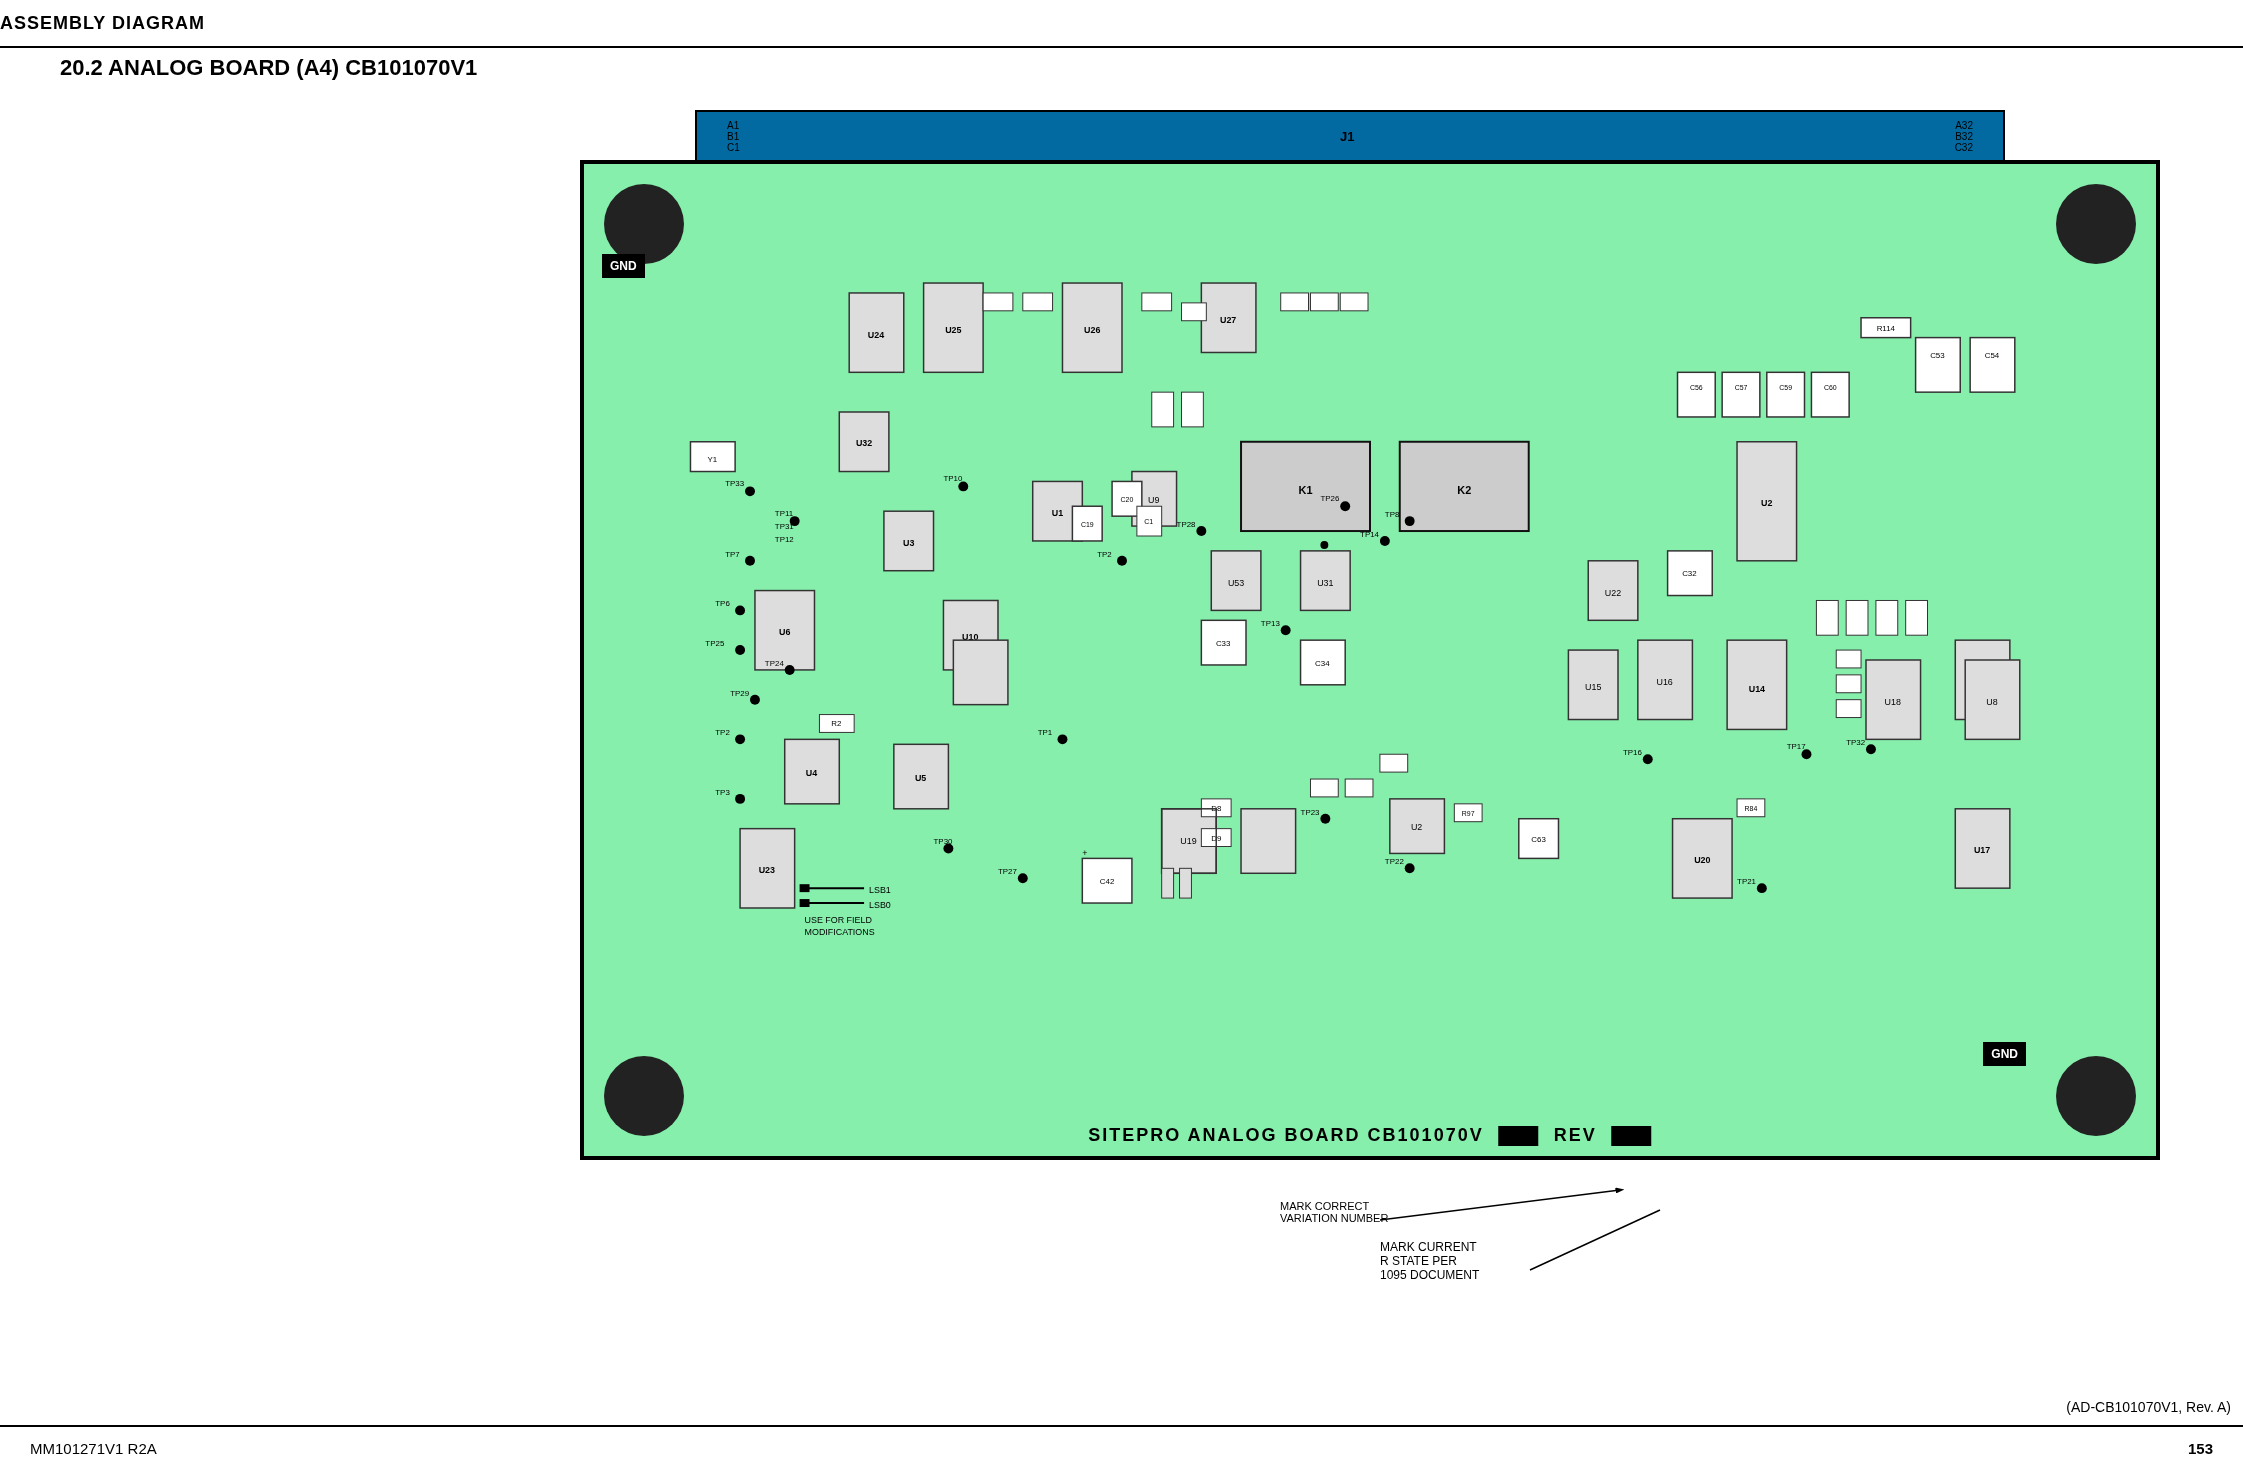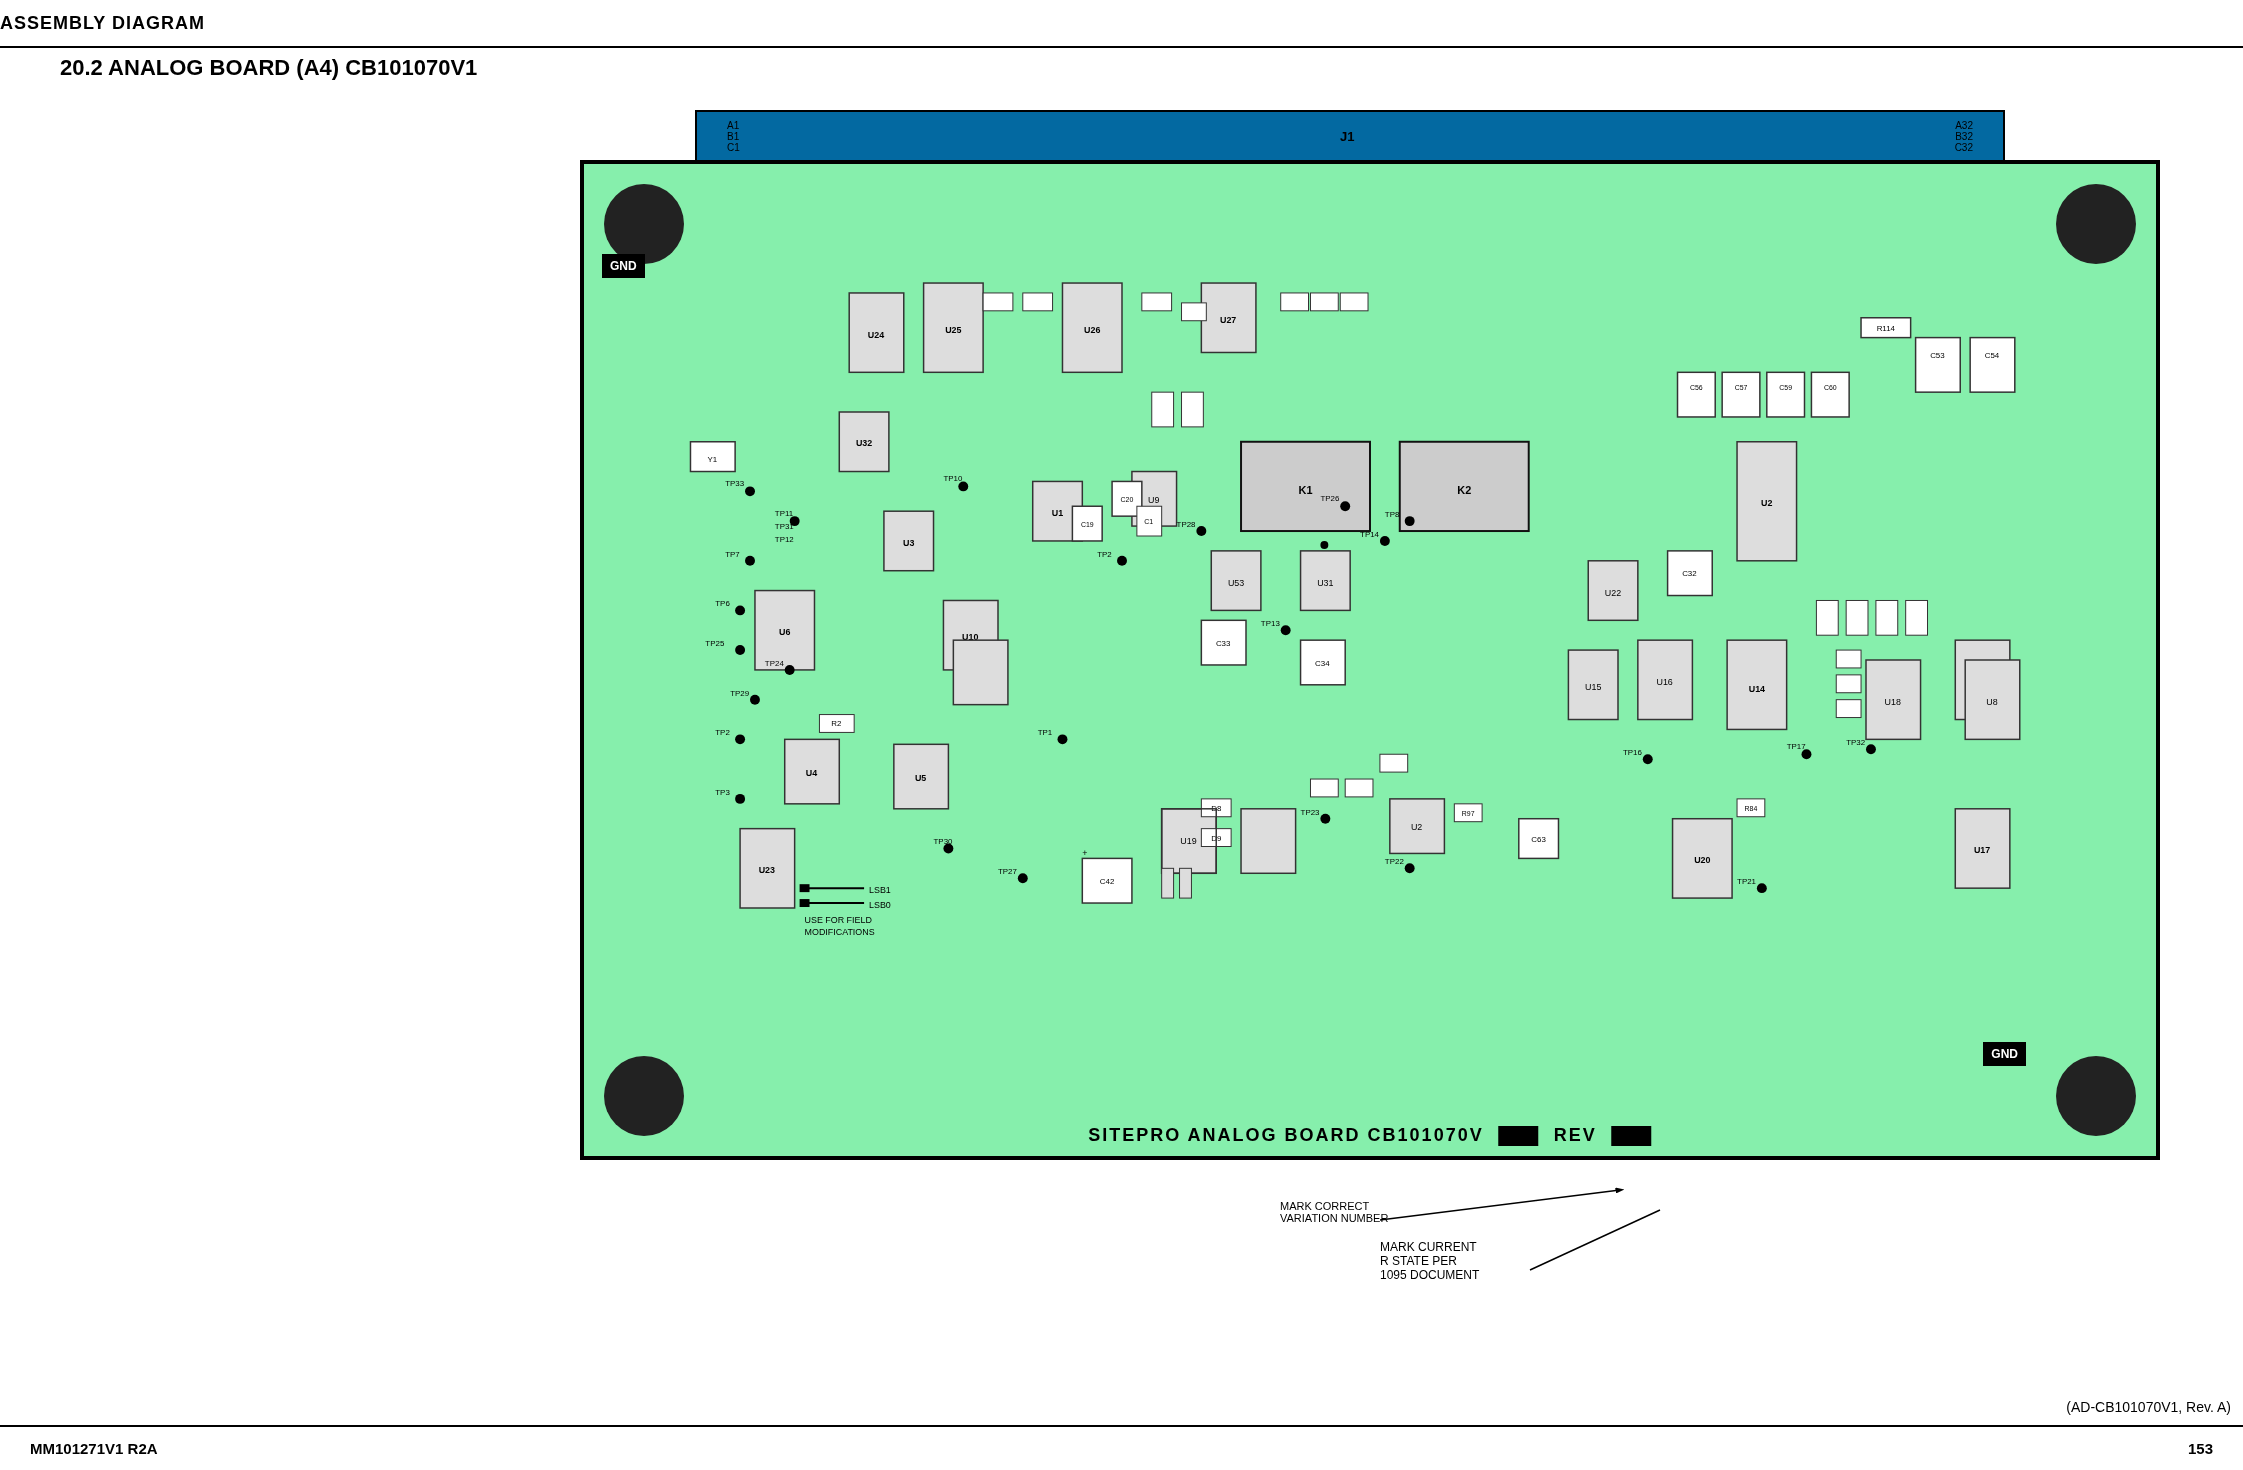--- a/index.html
+++ b/index.html
@@ -37,21 +37,21 @@
       bottom: 0;
       left: 0;
       width: 2243px;
       height: 45px;
       border-top: 2px solid #000;
       display: flex;
       align-items: center;
       justify-content: space-between;
       padding: 0 30px;
     }
-    .footer-left { font-size: 15px; font-weight: bold; }
+    .footer-left { font-size: 15px; font-weight: normal; }
     .footer-right { font-size: 15px; font-weight: bold; }
 
     
     .section-title {
       position: absolute;
       top: 55px;
       left: 60px;
       font-size: 22px;
       font-weight: bold;
     }

